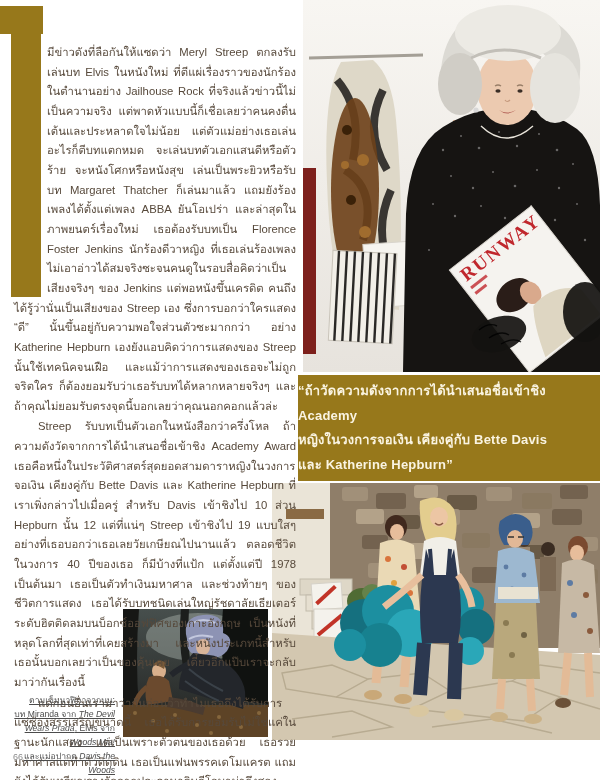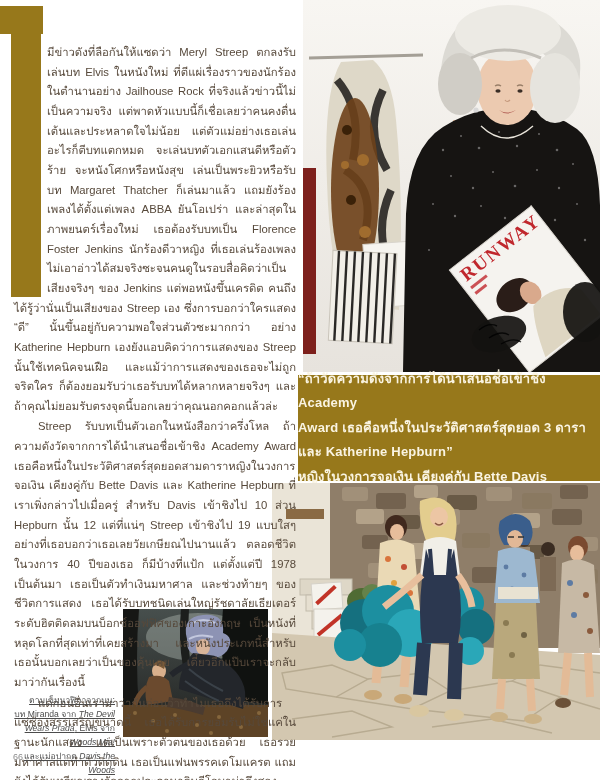--- a/index.html
+++ b/index.html
@@ -146,23 +146,22 @@
         <ellipse cx="196" cy="334" rx="28" ry="17" fill="#141210" opacity="0.92" transform="rotate(-18 196 334)"></ellipse>
         <path d="M176 330 q10 -8 18 -4 M186 338 q12 -8 20 -3 M198 344 q12 -7 20 -2" stroke="#000" stroke-width="1.4" fill="none" opacity="0.8"></path>
         <ellipse cx="282" cy="312" rx="22" ry="30" fill="#141210" opacity="0.92"></ellipse>
       </g>
     </svg>
   </div>
 
   <div class="pull-quote">
     <div class="quote-inner" id="quote-lines">
         <div class="quote-line">“ถ้าวัดความดังจากการได้นำเสนอชื่อเข้าชิง Academy</div>
-        <div class="quote-line">Award เธอคือหนึ่งในประวัติศาสตร์สุดยอด 3 ดารา</div>
+        <div class="quote-line">หญิงในวงการจอเงิน เคียงคู่กับ Bette Davis</div>
         <div class="quote-line">และ Katherine Hepburn”</div>
-        <div class="quote-line">หญิงในวงการจอเงิน เคียงคู่กับ Bette Davis</div>
       </div>
   </div>
 
   <div class="photo photo-mamma">
     <svg width="328" height="257" viewBox="0 0 328 257">
       <rect width="328" height="165" fill="#8f7e69"></rect>
       <g opacity="0.9">
         <rect x="70" y="4" width="26" height="14" rx="3" fill="#a3927b"></rect>
           <rect x="104" y="10" width="30" height="16" rx="3" fill="#70604d"></rect>
         <rect x="142" y="2" width="24" height="13" rx="3" fill="#b7a68d"></rect>

